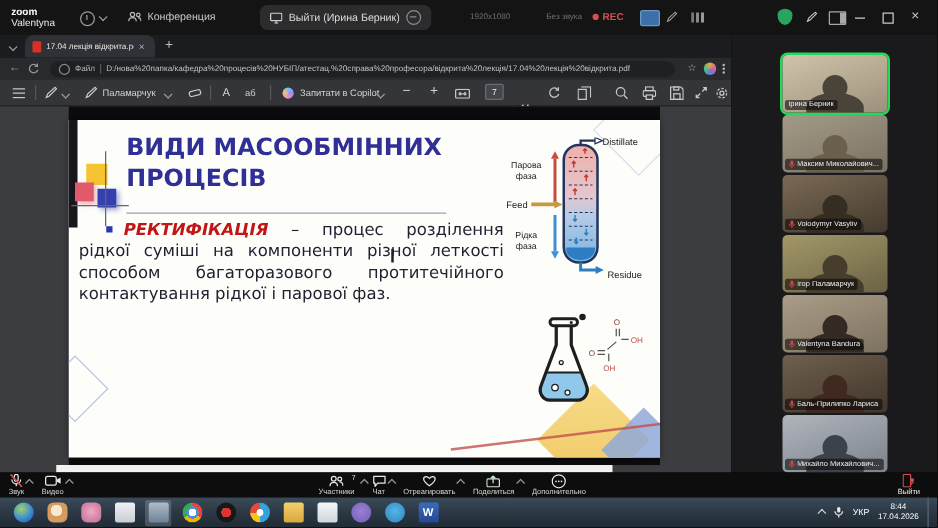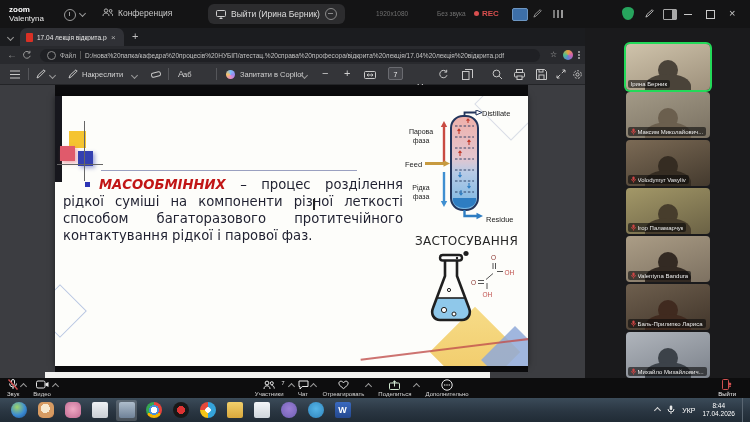--- a/index.html
+++ b/index.html
@@ -9,21 +9,21 @@
   .nowrap{white-space:nowrap;overflow:hidden;}
 
   
   .ztb{position:absolute;left:0;top:0;width:750px;height:28px;background:#141415;}
   .zlogo{position:absolute;left:9px;top:5px;color:#fff;font-size:8px;line-height:9px;font-weight:bold;}
   .zlogo .w{font-weight:normal;color:#e8e8e8;}
   .clockic{position:absolute;left:64px;top:9px;width:10px;height:10px;border:1px solid #9a9a9a;border-radius:50%;}
   .clockic:after{content:"";position:absolute;left:4px;top:2px;width:1px;height:4px;background:#9a9a9a;}
   .chev{display:inline-block;width:4px;height:4px;border-right:1px solid #9a9a9a;border-bottom:1px solid #9a9a9a;transform:rotate(45deg);}
   .chev.up{transform:rotate(-135deg);}
-  .conftab{position:absolute;left:102px;top:8px;display:flex;gap:5px;color:#c8c8c8;font-size:8.5px;}
+  .conftab{position:absolute;left:102px;top:8px;display:flex;gap:5px;align-items:center;color:#c8c8c8;font-size:8.5px;}
   .scrtab{position:absolute;left:208px;top:4px;height:20px;background:#2c2c2e;border-radius:6px;
           display:flex;align-items:center;gap:5px;padding:0 8px;color:#dedede;font-size:8.5px;}
   .minuscir{width:10px;height:10px;border:1px solid #8a8a8a;border-radius:50%;position:relative;}
   .minuscir:after{content:"";position:absolute;left:2px;top:4px;width:5px;height:1px;background:#8a8a8a;}
   .fainttxt{position:absolute;top:10px;font-size:6.5px;color:#6f6f6f;}
   .rec{position:absolute;left:474px;top:9px;display:flex;align-items:center;gap:3px;color:#d94f4f;font-size:8px;font-weight:bold;}
   .recdot{width:5px;height:5px;border-radius:50%;background:#d94f4f;}
   .bluethumb{position:absolute;left:512px;top:8px;width:14px;height:11px;background:#3d6fa8;border:1px solid #6d96c2;border-radius:2px;}
   .sigbars{position:absolute;left:553px;top:10px;width:12px;height:8px;
            background:linear-gradient(90deg,#777 0 2px,transparent 2px 4px,#888 4px 6px,transparent 6px 8px,#999 8px 10px,transparent 10px);}
@@ -230,30 +230,30 @@
         <svg width="10" height="10" viewBox="0 0 10 10">
           <path d="M1 9l1.2-3L8 .8 9.2 2 3.4 7.8z" fill="none" stroke="#c8c8c8"></path>
         </svg>
       </span>
     <span class="chev abs" style="left:50px;top:9px;"></span>
     <span class="ic abs" style="left:68px;top:5px;">
         <svg width="10" height="10" viewBox="0 0 10 10">
           <path d="M1 9l1.2-3L8 .8 9.2 2 3.4 7.8z" fill="none" stroke="#c8c8c8"></path>
         </svg>
       </span>
-    <span class="lbl" style="left:82px;">Накреслити</span>
+    <span class="lbl" style="left:82px;">Паламарчук</span>
     <span class="chev abs" style="left:132px;top:9px;"></span>
     <span class="ic abs" style="left:150px;top:6px;">
         <svg width="12" height="9" viewBox="0 0 12 9">
           <rect x="1.5" y="2.5" width="9" height="4" rx="1.5" transform="rotate(-15 6 4.5)" fill="none" stroke="#c8c8c8"></rect>
         </svg>
       </span>
     <span class="sep" style="left:168px;"></span>
     <span class="lbl" style="left:178px;top:4.5px;font-size:9px;">A</span>
-    <span class="lbl" style="left:183px;">аб</span>
+    <span class="lbl" style="left:196px;">аб</span>
     <span class="sep" style="left:216px;"></span>
     <span class="copilotic"></span>
     <span class="lbl" style="left:240px;">Запитати в Copilot</span>
     <span class="chev abs" style="left:302px;top:9px;"></span>
     <span class="zoomtxt" style="left:322px;">−</span>
     <span class="zoomtxt" style="left:344px;">+</span>
     <span class="ic abs" style="left:364px;top:7px;">
         <svg width="12" height="8" viewBox="0 0 12 8">
           <rect x="0.5" y="0.5" width="11" height="7" rx="1" fill="none" stroke="#c8c8c8"></rect>
           <path d="M3 4h6M3 4l1.5-1.3M3 4l1.5 1.3M9 4L7.5 2.7M9 4 7.5 5.3" stroke="#c8c8c8" fill="none"></path>
@@ -318,25 +318,27 @@
       <div class="dec decb"></div>
       <div class="redline"></div>
       <div class="leftbar"></div>
       <div class="sq sqy"></div>
       <div class="sq sqr"></div>
       <div class="sq sqb"></div>
       <div class="sq dvline"></div>
       <div class="sq dhline"></div>
 
       <div class="stitle">
+        <div>ВИДИ МАСООБМІННИХ</div>
+        <div>ПРОЦЕСІВ</div>
       </div>
       <div class="trule"></div>
 
       <div class="sbody">
-        <p><span class="blt"></span><span class="term">МАСООБМІННИХ</span><span> – процес розділення рідкої суміші на компоненти різної леткості способом багаторазового протитечійного контактування рідкої і парової фаз.</span></p>
+        <p><span class="blt"></span><span class="term">РЕКТИФІКАЦІЯ</span><span> – процес розділення рідкої суміші на компоненти різної леткості способом багаторазового протитечійного контактування рідкої і парової фаз.</span></p>
       </div>
       <div class="cursor"></div>
 
       <svg class="abs" style="left:348px;top:14px;" width="127" height="120" viewBox="0 0 127 120">
         <defs>
           <linearGradient id="colg" x1="0" y1="0" x2="0" y2="1">
             <stop offset="0" stop-color="#efb0aa"></stop>
               <stop offset="0.45" stop-color="#e3c6cf"></stop>
             <stop offset="0.6" stop-color="#b7cbe6"></stop>
               <stop offset="1" stop-color="#76b5e2"></stop>
@@ -378,21 +380,20 @@
           <text x="79" y="6" font-size="7.5">Distillate</text>
           <text x="18" y="24" font-size="7" text-anchor="middle">Парова</text>
           <text x="18" y="33" font-size="7" text-anchor="middle">фаза</text>
           <text x="2" y="56.5" font-size="7.5">Feed</text>
           <text x="18" y="80" font-size="7" text-anchor="middle">Рідка</text>
           <text x="18" y="89" font-size="7" text-anchor="middle">фаза</text>
           <text x="83" y="112" font-size="7.5">Residue</text>
         </g>
       </svg>
 
-      <div class="apps">ЗАСТОСУВАННЯ</div>
 
       <svg class="abs" style="left:356px;top:154px;" width="115" height="92" viewBox="0 0 115 92">
         <path d="M26.5 48 22 58c-2.5 6 1 12 7 12h22c6 0 9.5-6 7-12l-4.5-10z" fill="#8fc8ea"></path>
         <path d="M34 10v16L22 58c-2.5 6 1 12 7 12h22c6 0 9.5-6 7-12L46 26V10" fill="none" stroke="#1f1f1f" stroke-width="2.6" stroke-linejoin="round"></path>
         <rect x="29" y="5" width="22" height="5.5" rx="2.7" fill="#fff" stroke="#1f1f1f" stroke-width="2.4"></rect>
         <path d="M26.5 48h27" stroke="#1f1f1f" stroke-width="1.6"></path>
         <circle cx="33" cy="60" r="2.6" fill="#fdfdfd" stroke="#1f1f1f"></circle>
         <circle cx="43" cy="64" r="2" fill="#fdfdfd" stroke="#1f1f1f"></circle>
         <circle cx="38" cy="40" r="1.6" fill="none" stroke="#1f1f1f"></circle>
         <circle cx="55" cy="3.5" r="2.6" fill="#1f1f1f"></circle>

